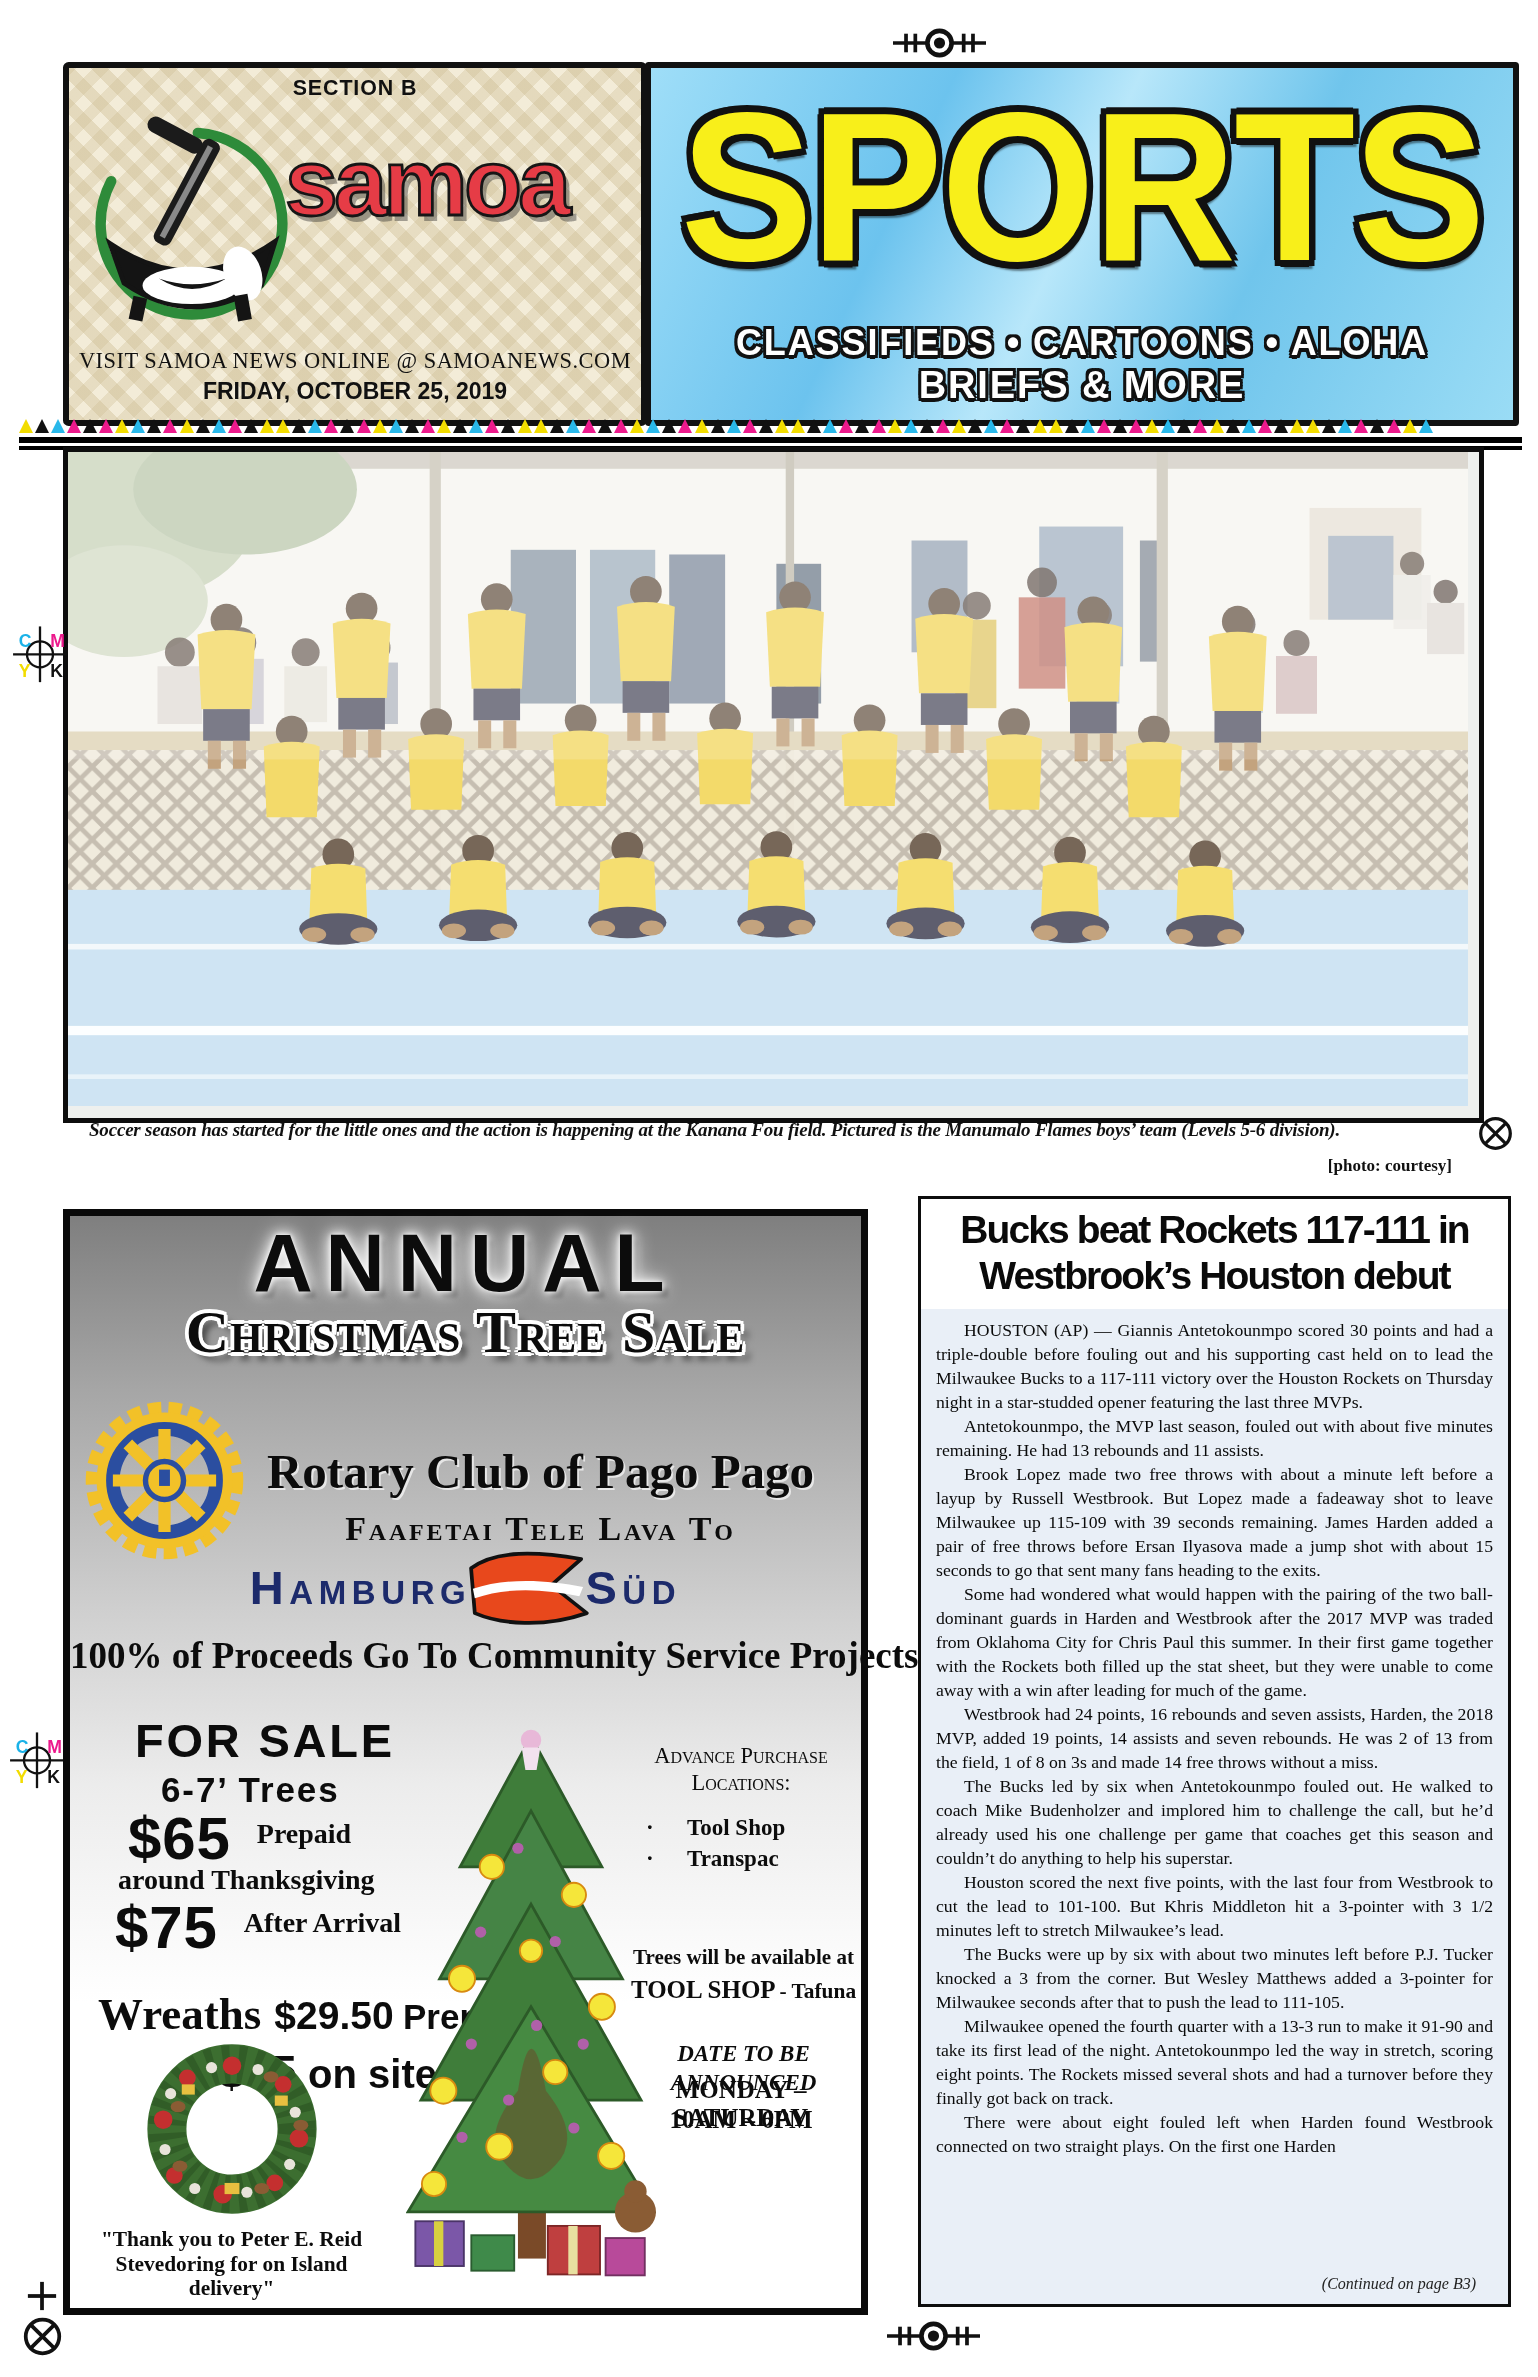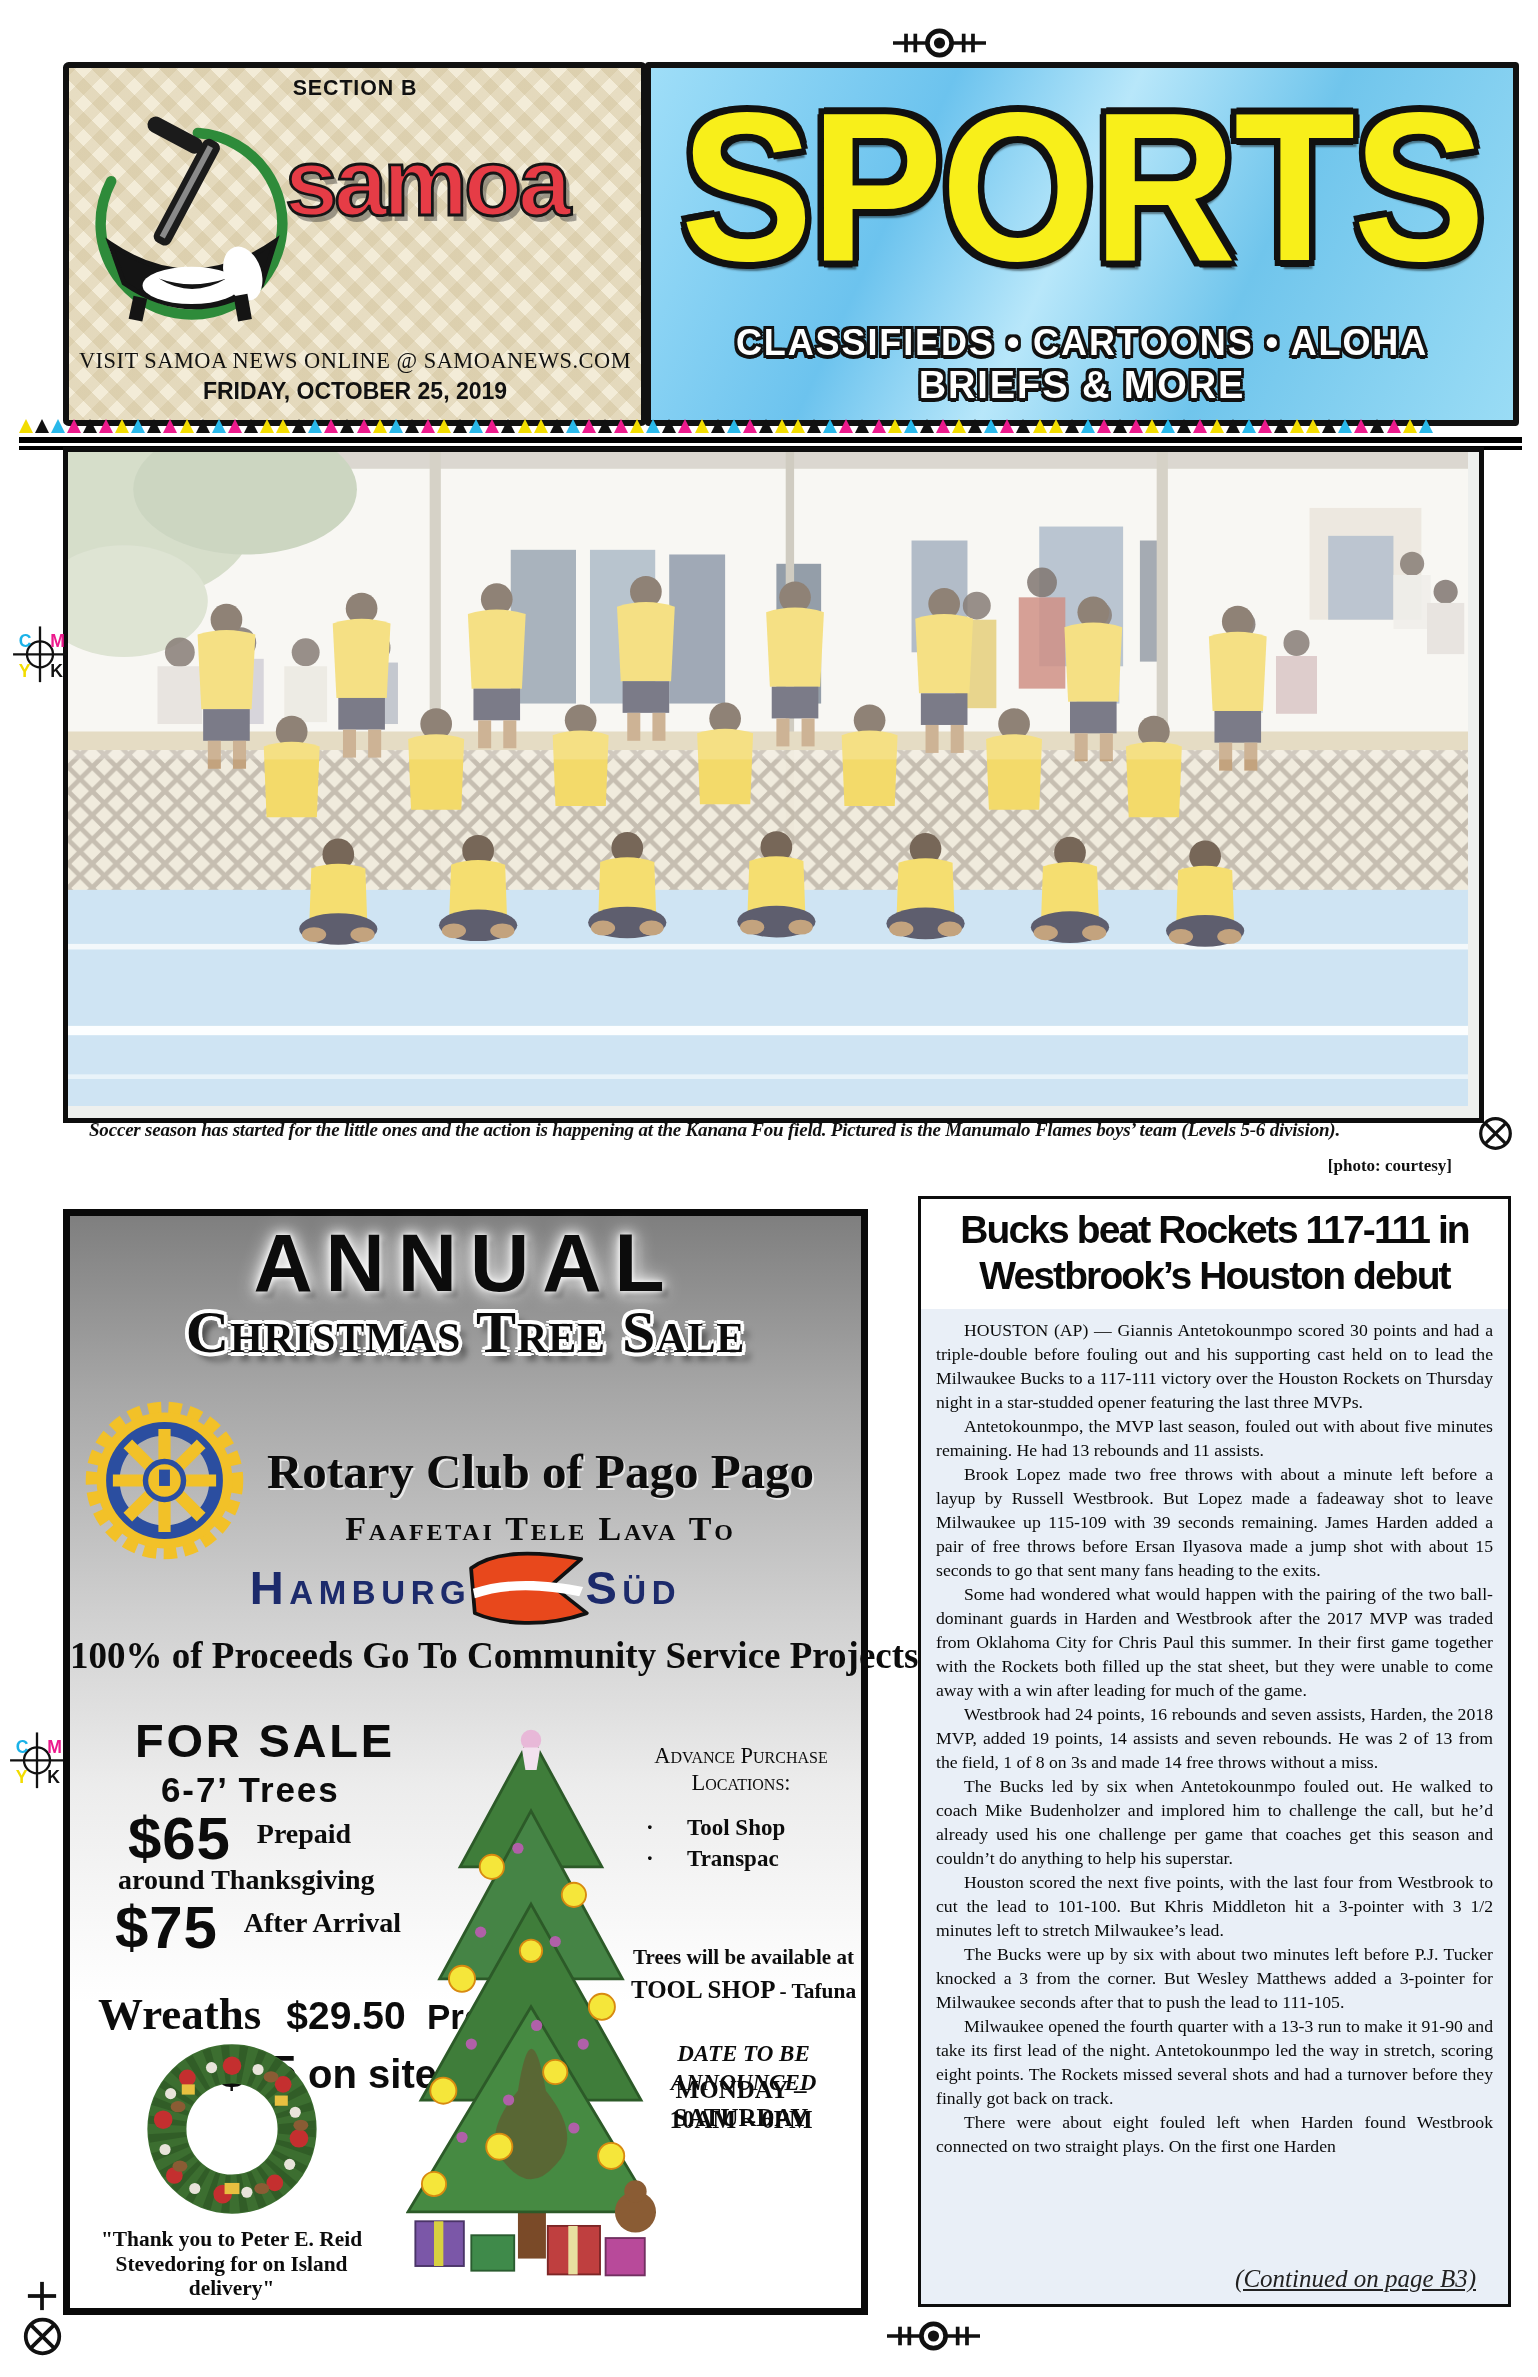--- a/index.html
+++ b/index.html
@@ -67,21 +67,21 @@
             font-weight:bold;font-size:37px;color:#0c0c0c;white-space:nowrap;}
   .forsale{left:65px;top:497px;font-weight:bold;font-size:47px;letter-spacing:2.8px;color:#0c0c0c;}
   .treesize{left:91px;top:554px;font-weight:bold;font-size:35px;letter-spacing:1.9px;color:#0c0c0c;}
   .pricerow{display:flex;align-items:flex-start;}
   .p1{left:58px;top:593px;}
   .p2{left:45px;top:682px;}
   .bigprice{font-weight:bold;font-size:60px;line-height:1;color:#0c0c0c;letter-spacing:0.9px;}
   .priceterm{font-family:"Liberation Serif",serif;font-weight:bold;font-size:28px;color:#0c0c0c;
              margin-left:26px;margin-top:9.3px;}
   .pnote{left:48px;top:648px;font-family:"Liberation Serif",serif;font-weight:bold;font-size:28px;color:#0c0c0c;}
-  .wreathrow{left:28px;top:772px;display:flex;align-items:baseline;gap:12px;}
+  .wreathrow{left:28px;top:772px;display:flex;align-items:baseline;}
   .wreathword{font-family:"Liberation Serif",serif;font-weight:bold;font-size:45px;color:#0c0c0c;}
   .wreathprice{font-weight:bold;font-size:39px;color:#0c0c0c;margin-left:13px;}
   .wreathterm{font-weight:bold;font-size:35px;color:#0c0c0c;margin-left:9.3px;}
   .siterow{left:110px;top:828px;display:flex;align-items:baseline;}
   .ampsym{font-family:"Liberation Serif",serif;font-weight:bold;font-size:35px;color:#0c0c0c;}
   .siteprice{font-weight:bold;font-size:47px;color:#0c0c0c;margin-left:9.3px;}
   .siteterm{font-weight:bold;font-size:40px;color:#0c0c0c;margin-left:11.2px;}
   .rightcol{left:559px;top:527px;width:224px;text-align:center;color:#0c0c0c;}
   .advtitle{font-family:"Liberation Serif",serif;font-variant:small-caps;font-size:22.4px;line-height:1.2;}
   .locs{margin-top:15px;}
@@ -103,21 +103,21 @@
            font-weight:bold;font-size:21.4px;line-height:1.15;color:#0c0c0c;}
 
   
   .article{left:918px;top:1196px;width:587px;height:1105px;border:3.7px solid #0d0d0d;background:#ffffff;}
   .headline{left:0;top:7.5px;width:100%;text-align:center;font-weight:bold;font-size:39px;line-height:1.18;
             letter-spacing:-1.9px;color:#0a0a0a;}
   .artbody{left:0;top:110px;right:0;bottom:0;background:#e9eff7;padding:9.3px 15px 43px 15px;overflow:hidden;}
   .apara{font-family:"Liberation Serif",serif;font-size:17.7px;line-height:24px;color:#0a0a0a;
          text-align:justify;text-indent:28px;margin:0;}
   .continued{left:0;right:32px;bottom:11.2px;text-align:right;font-family:"Liberation Serif",serif;
-             font-style:italic;font-size:25px;color:#222;position:absolute;text-decoration:underline;}
+             font-style:italic;font-size:16px;color:#222;position:absolute;}
 
   
   .cmyk-c{fill:#1ab2e8;} .cmyk-m{fill:#ec1a8c;} .cmyk-y{fill:#f2dc00;} .cmyk-k{fill:#111;}
   .markletter{font-family:"Liberation Sans",sans-serif;font-weight:bold;font-size:19px;}
 </style>
 </head>
 <body>
 
 <div class="sheet">
 

